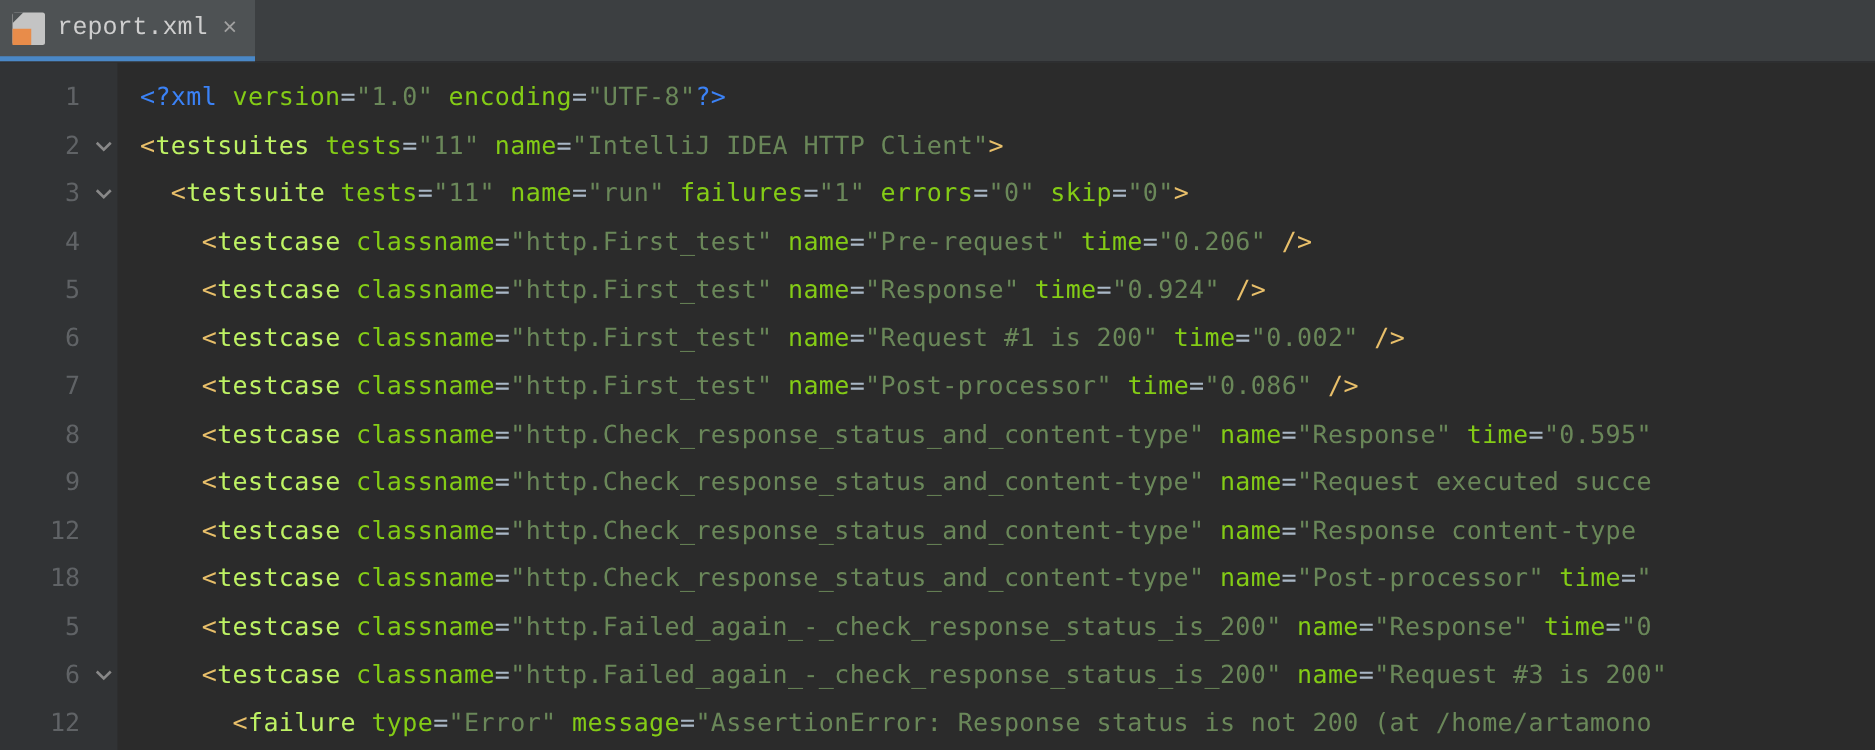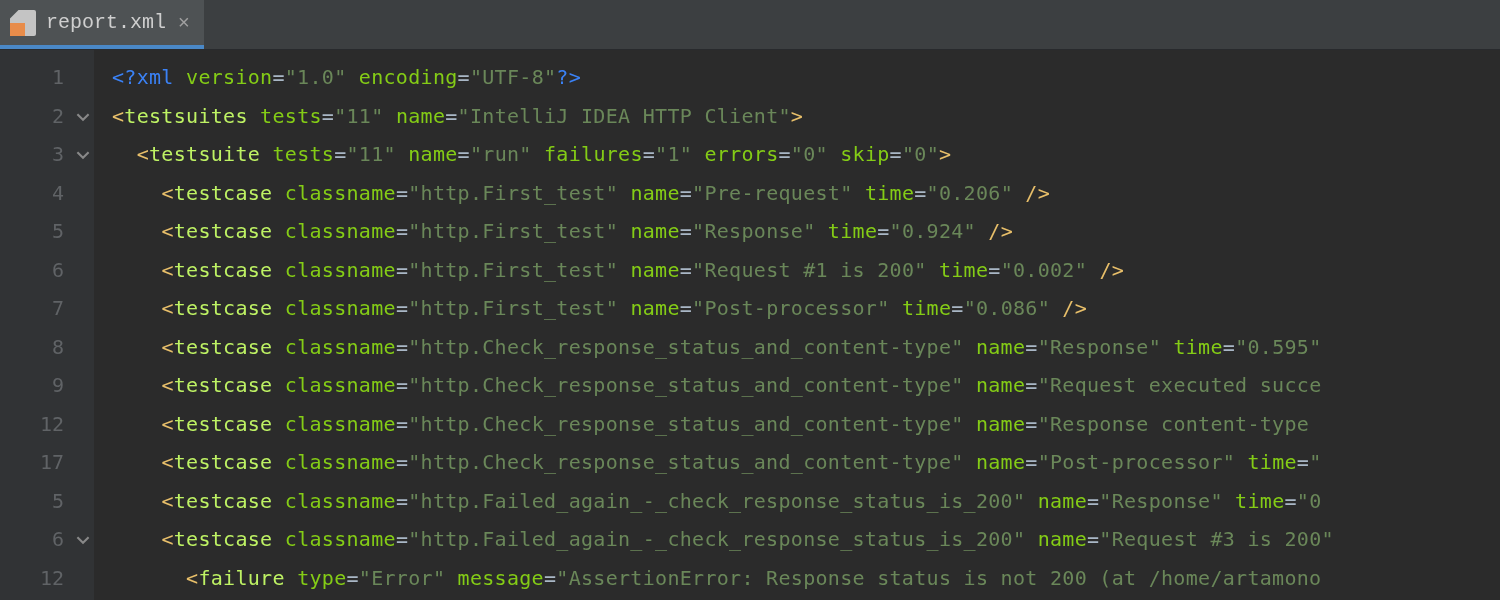--- a/index.html
+++ b/index.html
@@ -128,21 +128,21 @@
     <span class="ln">1</span>
     <span class="ln">2</span>
     <span class="ln">3</span>
     <span class="ln">4</span>
     <span class="ln">5</span>
     <span class="ln">6</span>
     <span class="ln">7</span>
     <span class="ln">8</span>
     <span class="ln">9</span>
     <span class="ln">12</span>
-    <span class="ln">17</span>
+    <span class="ln">18</span>
     <span class="ln">5</span>
     <span class="ln">6</span>
     <span class="ln">12</span>
     <div class="fold-col" id="fold-col">
         <div class="fold-mark" style="top: 59.5px;">
           <svg viewBox="0 0 10 10">
             <path d="M1 3 L5 7 L9 3" fill="none" stroke="#888" stroke-width="1.5"></path>
           </svg>
         </div>
         <div class="fold-mark" style="top: 98px;">

